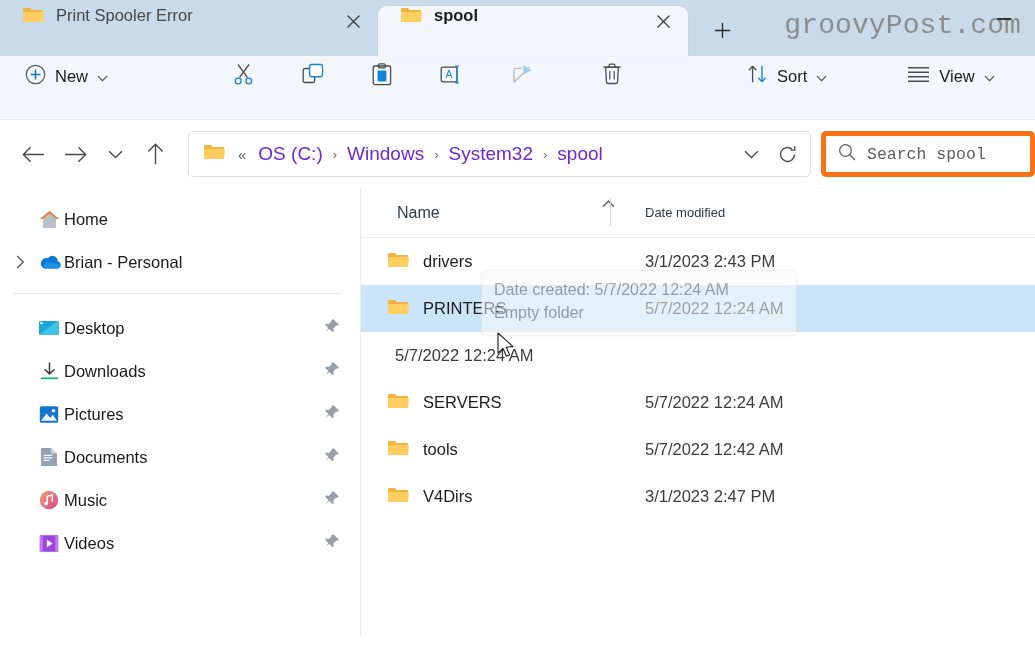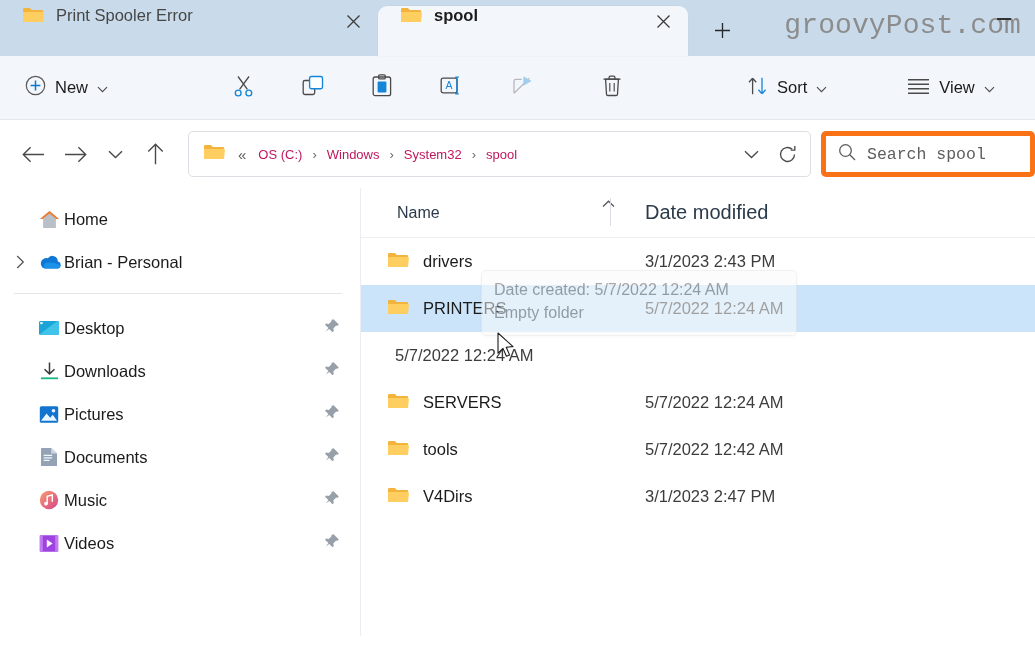--- a/index.html
+++ b/index.html
@@ -46,21 +46,21 @@
     color: #8c8c8c; letter-spacing: 0.1px; white-space: nowrap; margin-left: 34px;
   }
   .winbtn-min {
     position: absolute; right: 14px; top: 8px; width: 34px; height: 22px;
     display: flex; align-items: center; justify-content: center;
   }
   .winbtn-min i { display:block; width: 14px; height: 2px; background: #333; }
 
   
   .cmdbar {
-    height: 64px; background: #f3f6fb; display: flex; align-items: center;
+    height: 64px; background: #f3f6fb; display: flex; align-items: flex-start;
     padding: 0 14px; border-bottom: 1px solid #e2e7ee; gap: 48px;
   }
   .cmd {
     height: 40px; display: flex; align-items: center; gap: 9px;
     padding: 0 11px; border-radius: 5px; color: #1c1c1c; font-size: 16.5px;
     white-space: nowrap;
   }
   .cmd.iconbtn { width: 50px; justify-content: center; padding: 0; }
   .cmd .lbl { font-size: 16.5px; color: #1b1b1b; }
   .cmd.dim { opacity: 0.36; }
@@ -76,21 +76,21 @@
   }
   .navbtn.sm { width: 38px; }
   .crumbbox {
     flex: 1 1 auto; height: 46px; margin: 0 10px 0 12px; background: #fff;
     border: 1px solid #dcdfe3; border-radius: 5px; display: flex;
     align-items: center; padding: 0 6px 0 14px; min-width: 0;
   }
   .crumbs { display: flex; align-items: center; gap: 2px; flex: 1 1 auto; min-width: 0; overflow: hidden; }
   .crumb-ico { margin-right: 10px; flex: 0 0 auto; }
   .crumb {
-    font-size: 13px; color: #be185d; padding: 4px 7px; border-radius: 4px;
+    font-size: 19px; color: #6d28d9; padding: 4px 7px; border-radius: 4px;
     white-space: nowrap;
   }
   .crumb.ellipsis { color:#5c5c5c; padding: 4px 3px; font-size:15px; }
   .crumb-sep { color: #6d6d6d; font-size: 13px; padding: 0 1px; }
   .crumbbox .trail { display: flex; align-items: center; gap: 2px; flex: 0 0 auto; }
   .crumbbox .icobtn {
     width: 34px; height: 34px; display:flex; align-items:center;
     justify-content:center; border-radius:4px; color:#3d3d3d;
   }
   .searchbox {
@@ -124,21 +124,21 @@
   .colhead .sortmark {
     position: absolute; left: 241px; top: 6px; color: #5a5a5a;
   }
   .col-name {
     width: 250px; flex: 0 0 250px; font-size: 16px; color: #2b3a4a;
     padding-left: 36px; position: relative;
   }
   .col-name:after {
     content:""; position:absolute; right:0; top:-6px; width:1px; height:28px; background:#d9dde2;
   }
-  .col-date { font-size: 20px; color: #2b3a4a; padding-left: 34px; }
+  .col-date { font-size: 13px; color: #2b3a4a; padding-left: 34px; }
   .rows { position: relative; }
   .row {
     height: 47px; display: flex; align-items: center; position: relative;
   }
   .row.selected { background: #cbe4f9; }
   .row .fname {
     width: 250px; flex: 0 0 250px; display: flex; align-items: center;
     gap: 14px; padding-left: 26px; font-size: 16.5px; color: #1b1b1b;
   }
   .row .fdate { font-size: 16.5px; color: #3c3c3c; padding-left: 34px; }

